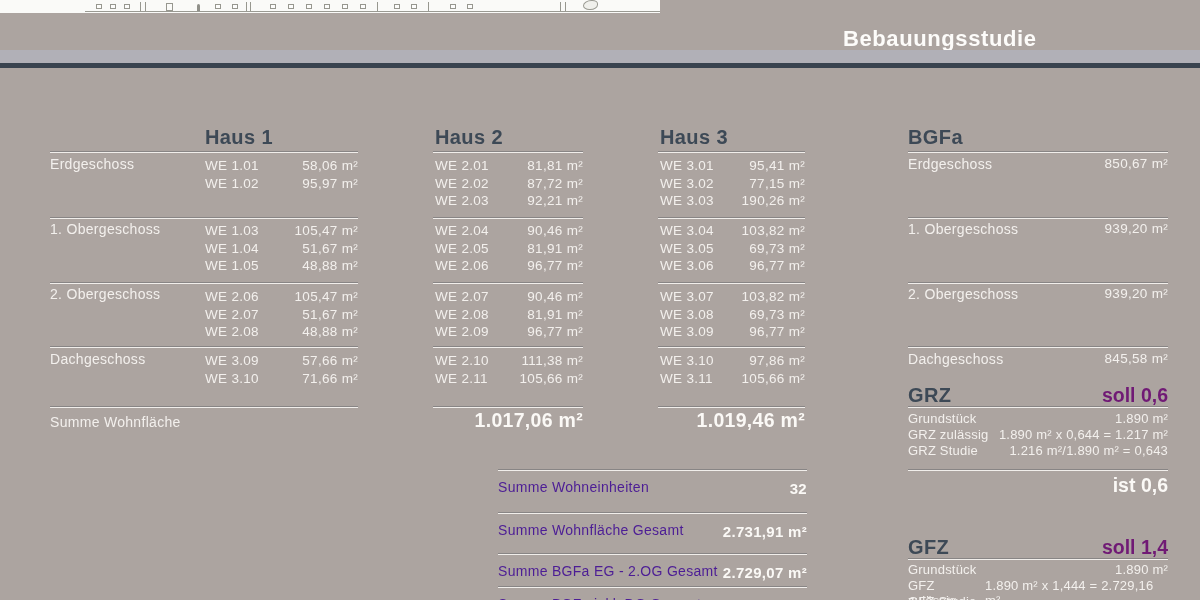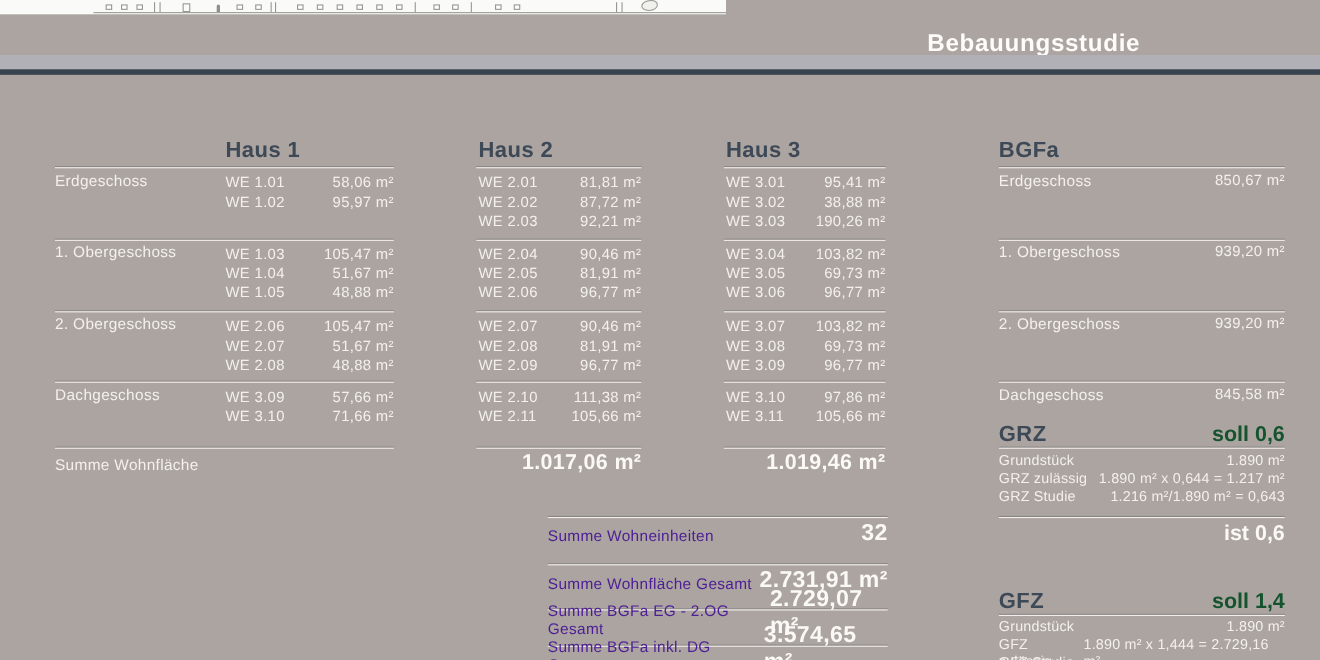--- a/index.html
+++ b/index.html
@@ -31,28 +31,28 @@
   .urow .ar{margin-left:auto;}
   .brow{position:absolute;display:flex;font-size:13.5px;color:#f3f0ed;letter-spacing:.3px;}
   .brow .bl{font-size:14px;}
   .brow .ar{margin-left:auto;}
 
   .hsum{position:absolute;text-align:right;font-size:19.5px;font-weight:bold;
         color:#fbf9f6;letter-spacing:.3px;}
 
   .gzhead{position:absolute;display:flex;align-items:baseline;}
   .gzhead .gname{font-size:20px;font-weight:bold;color:#3d4956;letter-spacing:.4px;}
-  .gzhead .gsoll{margin-left:auto;font-size:19.5px;font-weight:bold;color:#14532d;}
+  .gzhead .gsoll{margin-left:auto;font-size:19.5px;font-weight:bold;color:#701a75;}
   .gzrow{position:absolute;display:flex;font-size:13px;color:#f3f0ed;letter-spacing:.2px;}
   .gzrow .ar{margin-left:auto;}
   .gist{position:absolute;text-align:right;font-size:19.5px;font-weight:bold;color:#fbf9f6;}
 
   .trow{position:absolute;display:flex;align-items:flex-end;height:24px;}
   .trow .tl{font-size:14px;color:#4c1d95;letter-spacing:.3px;padding-bottom:2px;}
-  .trow .tv{margin-left:auto;font-size:21px;font-weight:bold;color:#fbf9f6;letter-spacing:.3px;}
+  .trow .tv{margin-left:auto;font-size:15px;font-weight:bold;color:#fbf9f6;letter-spacing:.3px;}
 </style>
 </head>
 <body>
 
 <div class="page">
 
   <div class="strip">
     <span class="gl"></span>
     <span class="w" style="left:96px"></span>
     <span class="w" style="left:110px"></span>
@@ -232,21 +232,21 @@
   </div>
   <div class="hsum" style="left:435px;top:409px;width:148px">1.017,06 m²</div>
 
   <div class="sec" style="left:660px;top:157px;width:145px">
     <div class="urow">
         <span>WE 3.01</span>
         <span class="ar">95,41 m²</span>
       </div>
     <div class="urow">
         <span>WE 3.02</span>
-        <span class="ar">38,88 m²</span>
+        <span class="ar">77,15 m²</span>
       </div>
     <div class="urow">
         <span>WE 3.03</span>
         <span class="ar">190,26 m²</span>
       </div>
   </div>
   <div class="sec" style="left:660px;top:222px;width:145px">
     <div class="urow">
         <span>WE 3.04</span>
         <span class="ar">103,82 m²</span>

